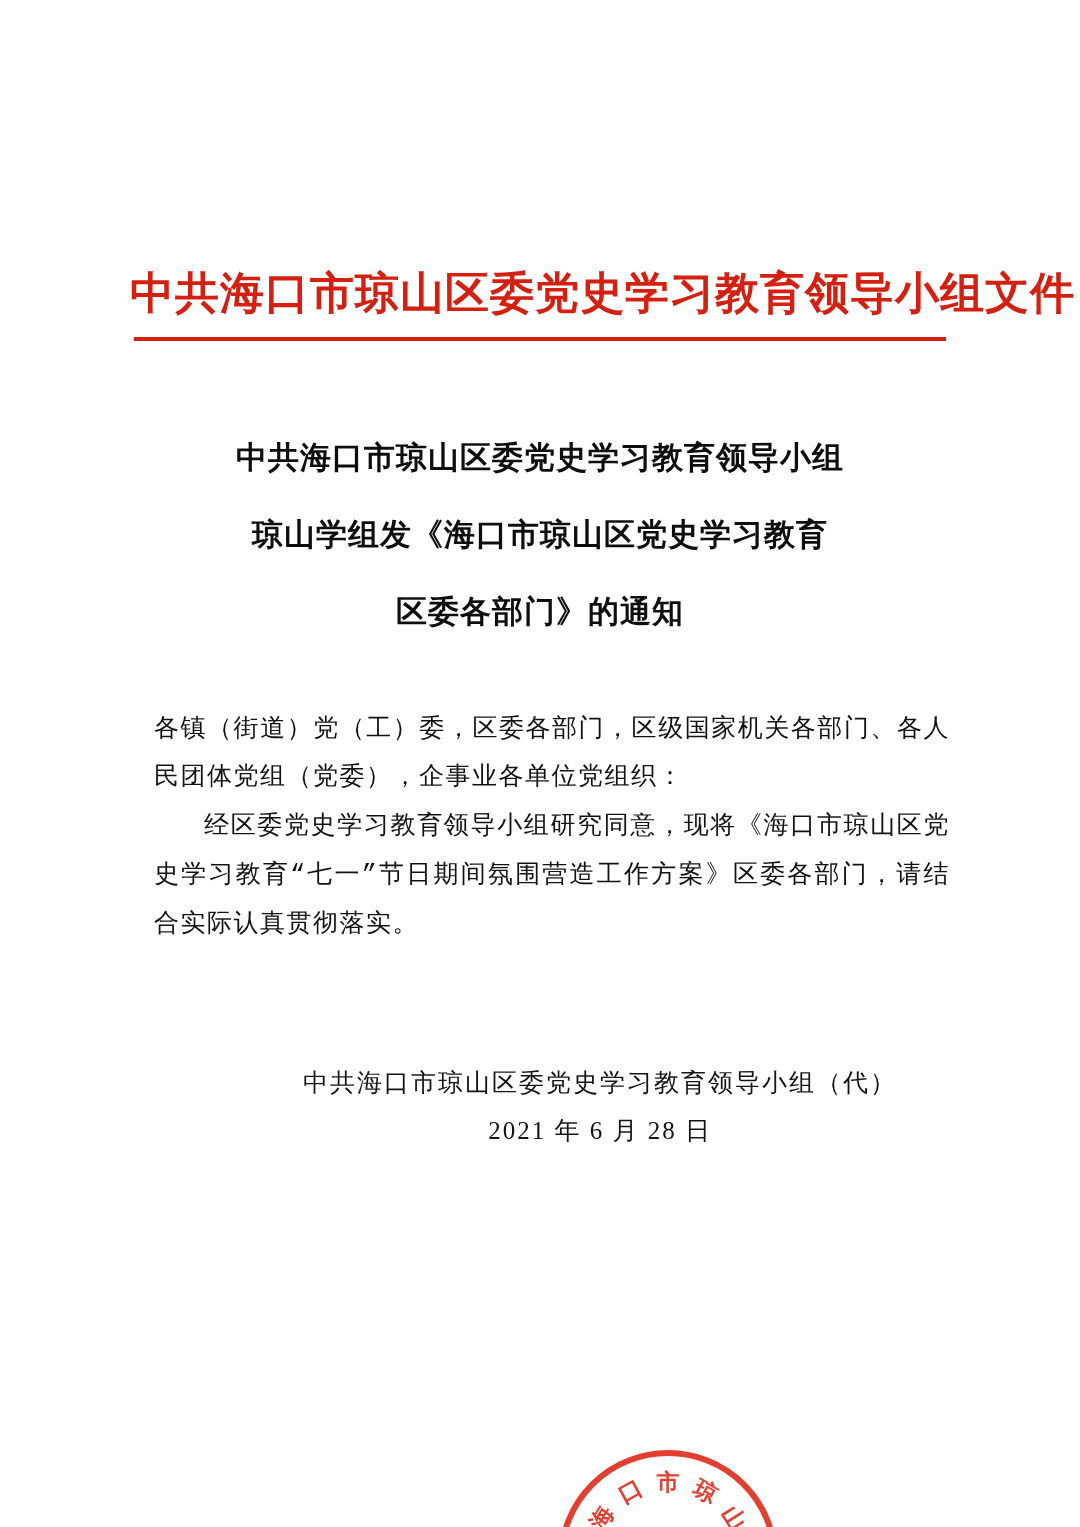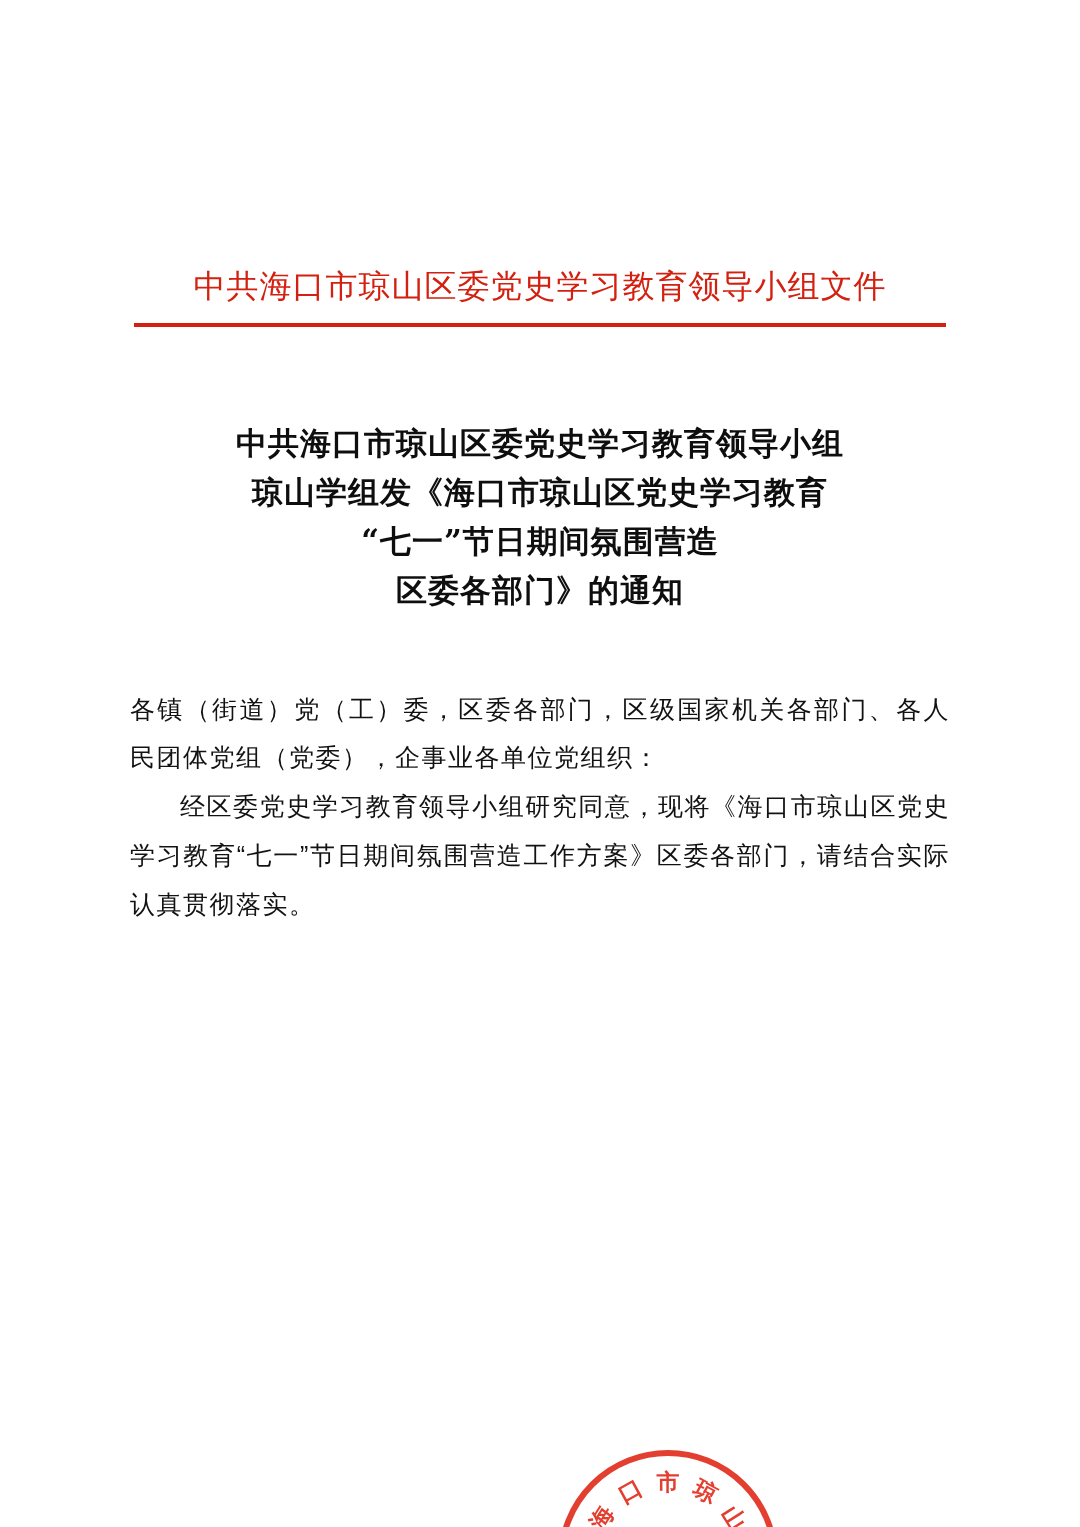--- a/index.html
+++ b/index.html
@@ -22,22 +22,22 @@
     box-sizing: border-box;
     padding: 0 130px;
   }
 
   
   .masthead {
     margin-top: 268px;
     text-align: center;
     color: #d32010;
     font-family: "DejaVu Serif", "Liberation Serif", serif;
-    font-weight: normal;
-    font-size: 32px;
+    font-weight: bold;
+    font-size: 44px;
     letter-spacing: 1px;
     line-height: 1.15;
     white-space: nowrap;
   }
 
   
   .doc-number {
     margin-top: 140px;
     text-align: center;
     font-size: 23px;
@@ -60,31 +60,32 @@
   .doc-title {
     margin-top: 92px;
     text-align: center;
     font-family: "DejaVu Serif", "Liberation Serif", serif;
     font-weight: bold;
     font-size: 31px;
     line-height: 1.58;
     color: #0e0e0e;
     letter-spacing: 1px;
   }
-  .doc-title div { white-space: nowrap; }
+  .doc-title div { white-space: nowrap; margin-top: 28px; }
 
   
   .body-text {
     margin-top: 70px;
     font-size: 25px;
     line-height: 1.95;
     color: #121212;
     letter-spacing: 1.5px;
     text-align: justify;
-    font-family: Liberation Sans, sans-serif;
+    font-family: Liberation Mono, monospace;
+    margin-left: 24px;
   }
   .body-text p { margin: 0; }
   .body-text p.indent { text-indent: 2em; }
 
   
   .signature {
     margin-top: 110px;
     text-align: center;
     font-size: 25px;
     letter-spacing: 2px;
@@ -128,29 +129,32 @@
 <div class="page">
 
   <div class="masthead">中共海口市琼山区委党史学习教育领导小组文件</div>
 
 
   <div class="red-rule"></div>
 
   <div class="doc-title">
     <div>中共海口市琼山区委党史学习教育领导小组</div>
     <div>琼山学组发《海口市琼山区党史学习教育</div>
-    <div>“七一”节日期间氛围营造</div>
     <div>区委各部门》的通知</div>
   </div>
 
   <div class="body-text">
     <p>各镇（街道）党（工）委，区委各部门，区级国家机关各部门、各人民团体党组（党委），企事业各单位党组织：</p>
     <p class="indent">经区委党史学习教育领导小组研究同意，现将《海口市琼山区党史学习教育“七一”节日期间氛围营造工作方案》区委各部门，请结合实际认真贯彻落实。</p>
   </div>
 
+  <div class="signature">
+    <div>中共海口市琼山区委党史学习教育领导小组（代）</div>
+    <div>2021 年 6 月 28 日</div>
+  </div>
 
   <div class="seal">
     <div class="seal-arc">
         <span style="transform: translate(-65.7845px, -41.9094px) rotate(-57.5deg) translate(-50%, -50%);">海</span>
         <span style="transform: translate(-37.5171px, -68.3847px) rotate(-28.75deg) translate(-50%, -50%);">口</span>
         <span style="transform: translate(0px, -78px) rotate(0deg) translate(-50%, -50%);">市</span>
         <span style="transform: translate(37.5171px, -68.3847px) rotate(28.75deg) translate(-50%, -50%);">琼</span>
         <span style="transform: translate(65.7845px, -41.9094px) rotate(57.5deg) translate(-50%, -50%);">山</span>
       </div>
 

